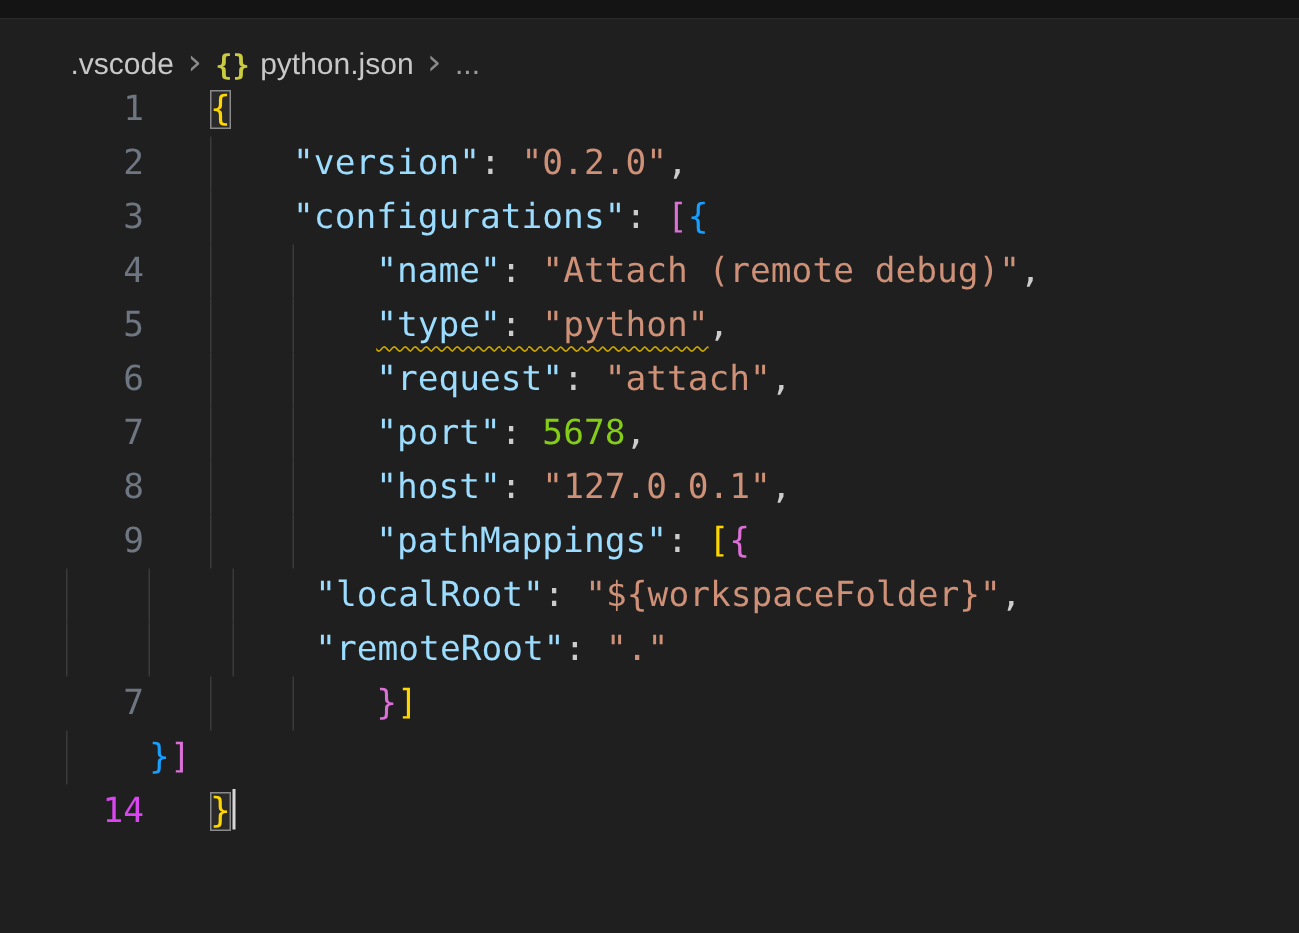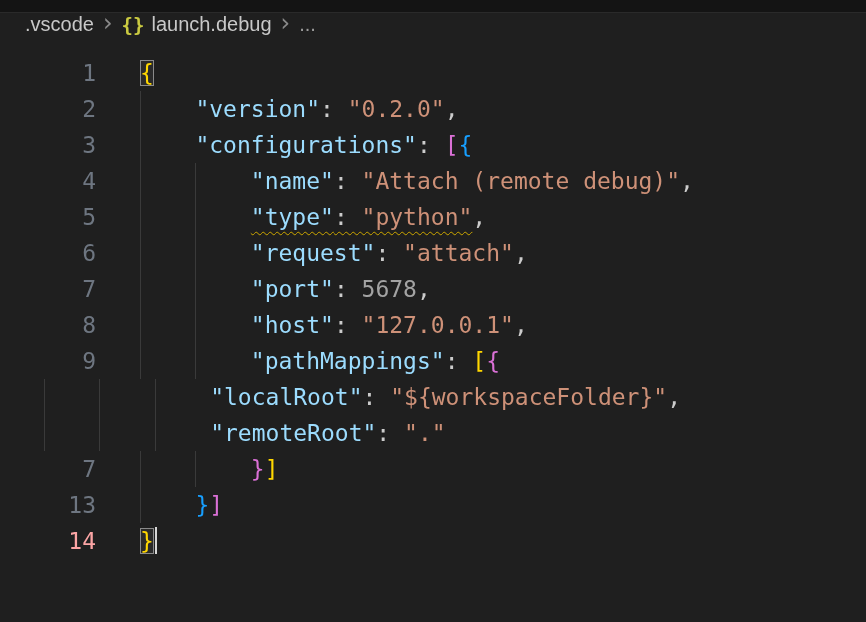--- a/index.html
+++ b/index.html
@@ -2,40 +2,40 @@
 <html><head>
 <meta charset="utf-8">
 <style>
   * { margin:0; padding:0; box-sizing:border-box; }
   html,body { width:866px; height:622px; overflow:hidden; }
   body { background:#1f1f1f; font-family:"DejaVu Sans Mono", monospace; }
 
   .tabbar { height:13px; background:#141414; border-bottom:1px solid #2a2a2a; }
 
   .breadcrumb {
-    height:42px; display:flex; align-items:flex-start; padding-left:25px;
-    font-family:"Liberation Sans", sans-serif; font-size:20px; color:#c8c8c8;
+    height:42px; display:flex; align-items:flex-end; padding-left:25px;
+    font-family:"Liberation Sans", sans-serif; font-size:20px; color:#c8c8c8;margin-left:22px;
   }
   .crumb { color:#c8c8c8; cursor:pointer; }
   .crumb.more { color:#9d9d9d; }
   .chev { color:#8a8a8a; font-size:24px; line-height:1; margin:0 9px; font-family:"DejaVu Sans", sans-serif; transform:translateY(-2px); }
   .file-crumb { display:flex; align-items:center; }
   .file-icon { color:#cbcb41; font-family:"DejaVu Sans Mono", monospace; font-size:19px; font-weight:bold; margin-right:7px; }
 
   .editor { }
   .code-row { display:flex; height:36px; line-height:36px; font-size:23px; }
   .gutter { width:96px; flex:none; text-align:right; color:#6e7681; user-select:none; }
-  .code-row.active .gutter { color:#fca5a5; }
+  .code-row.active .gutter { color:#d946ef; }
   .code { margin-left:44px; position:relative; white-space:pre; color:#cccccc; }
   .guide { position:absolute; top:0; bottom:0; width:1px; background:#3a3a3a; }
 
   .tok-plain { color:#cccccc; }
   .tok-key   { color:#9cdcfe; }
   .tok-str   { color:#ce9178; }
-  .tok-num   { color:#a3a3a3; }
+  .tok-num   { color:#84cc16; }
   .tok-punct { color:#cccccc; }
   .tok-b1    { color:#ffd700; }
   .tok-b2    { color:#da70d6; }
   .tok-b3    { color:#179fff; }
 
   .squiggle {
     text-decoration-line:underline;
     text-decoration-style:wavy;
     text-decoration-color:#cca700;
     text-decoration-thickness:1px;
@@ -54,21 +54,21 @@
 </head>
 <body>
 
 <div class="tabbar"></div>
 
 <div class="breadcrumb">
   <span class="crumb">.vscode</span>
   <span class="chev">›</span>
   <span class="crumb file-crumb">
     <span class="file-icon">{}</span>
-    <span>launch.debug</span>
+    <span>python.json</span>
   </span>
   <span class="chev">›</span>
   <span class="crumb more">...</span>
 </div>
 
 <div class="editor">
   <div>
       <div class="code-row">
         <div class="gutter">1</div>
         <div class="code"><span class="tok-b1 bracket-match">{</span></div>
@@ -109,21 +109,20 @@
         <div class="code"><span class="guide" style="left: 0ch;"></span><span class="guide" style="left: 4ch;"></span><span class="guide" style="left: 8ch;"></span><span class="tok-plain">            </span><span class="tok-key">"localRoot"</span><span class="tok-punct">: </span><span class="tok-str">"${workspaceFolder}"</span><span class="tok-punct">,</span></div>
       </div>
       <div class="code-row">
         <div class="code"><span class="guide" style="left: 0ch;"></span><span class="guide" style="left: 4ch;"></span><span class="guide" style="left: 8ch;"></span><span class="tok-plain">            </span><span class="tok-key">"remoteRoot"</span><span class="tok-punct">: </span><span class="tok-str">"."</span></div>
       </div>
       <div class="code-row">
         <div class="gutter">7</div>
         <div class="code"><span class="guide" style="left: 0ch;"></span><span class="guide" style="left: 4ch;"></span><span class="tok-plain">        </span><span class="tok-b2">}</span><span class="tok-b1">]</span></div>
       </div>
       <div class="code-row">
-        <div class="gutter">13</div>
         <div class="code"><span class="guide" style="left: 0ch;"></span><span class="tok-plain">    </span><span class="tok-b3">}</span><span class="tok-b2">]</span></div>
       </div>
       <div class="code-row active">
         <div class="gutter">14</div>
         <div class="code"><span class="tok-b1 bracket-match">}</span><span class="cursor"></span></div>
       </div>
     </div>
 </div>
 
 </body></html>

